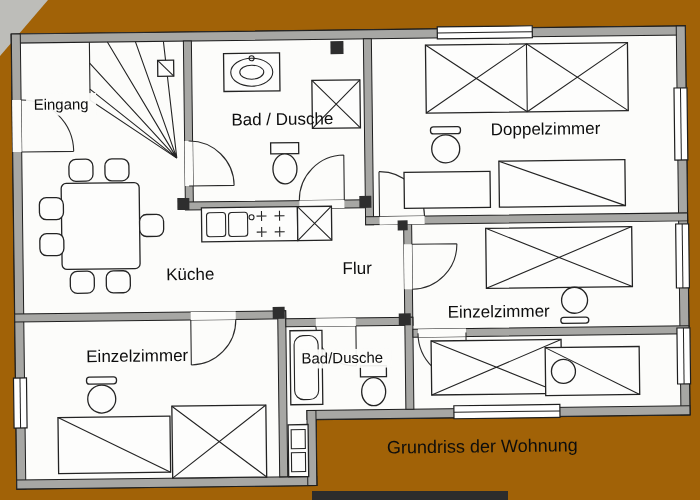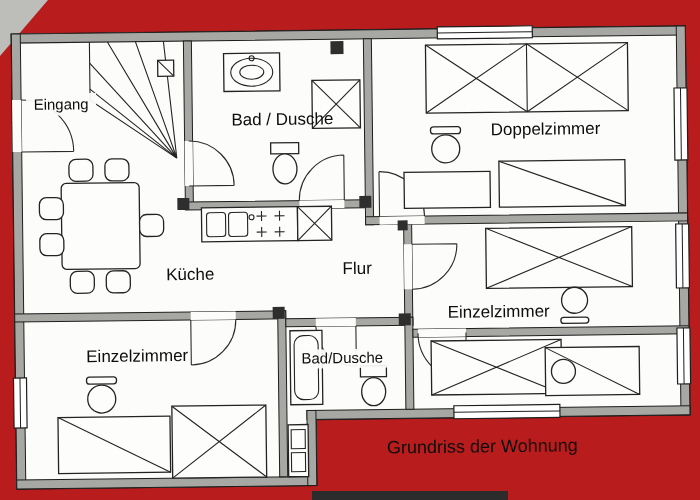--- a/index.html
+++ b/index.html
@@ -1,18 +1,18 @@
 <!DOCTYPE html>
 <html><head>
 <meta charset="utf-8">
 <style>
   html,body { margin:0; padding:0; background:#e6e6e3; }
   .page {
     position:relative; width:700px; height:500px;
-    background:#b91c1c; overflow:hidden;
+    background:#a16207; overflow:hidden;
     font-family:"Liberation Sans", sans-serif;
   }
   svg { display:block; }
   .floor   { fill:#fcfcfa; stroke:#1e1e1e; stroke-width:1.4; }
   .wall    { fill:#a7a7a4; stroke:#1e1e1e; stroke-width:1; }
   .gap     { fill:#fcfcfa; stroke:none; }
   .furn    { fill:#fdfdfc; stroke:#232323; stroke-width:1.3; }
   .thin    { fill:none; stroke:#232323; stroke-width:1.1; }
   .door    { fill:none; stroke:#2a2a2a; stroke-width:1.1; }
   .window  { fill:#ffffff; stroke:#1e1e1e; stroke-width:1.2; }

